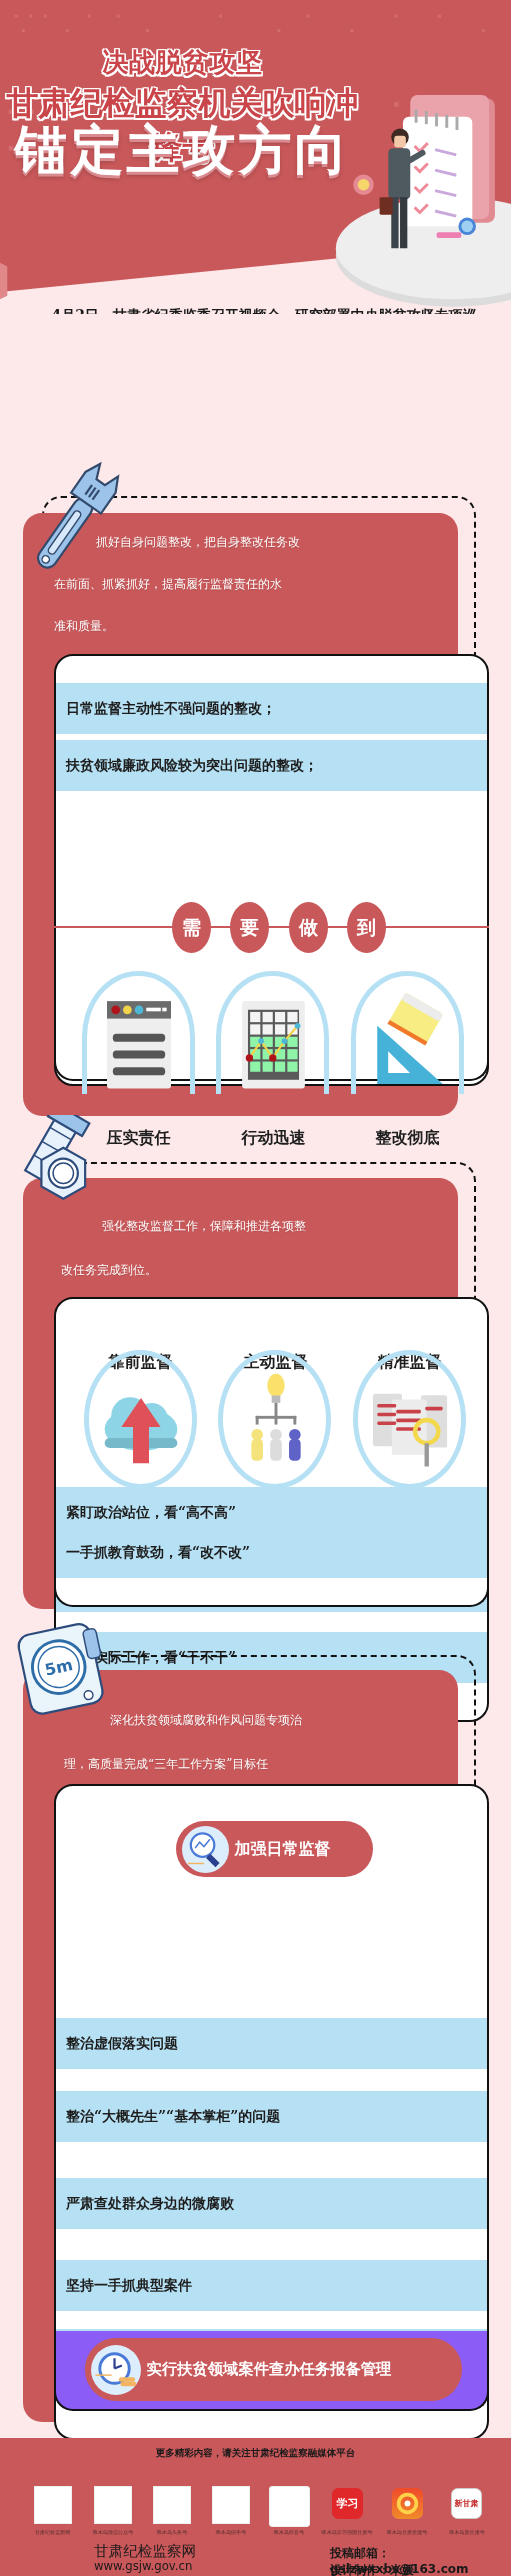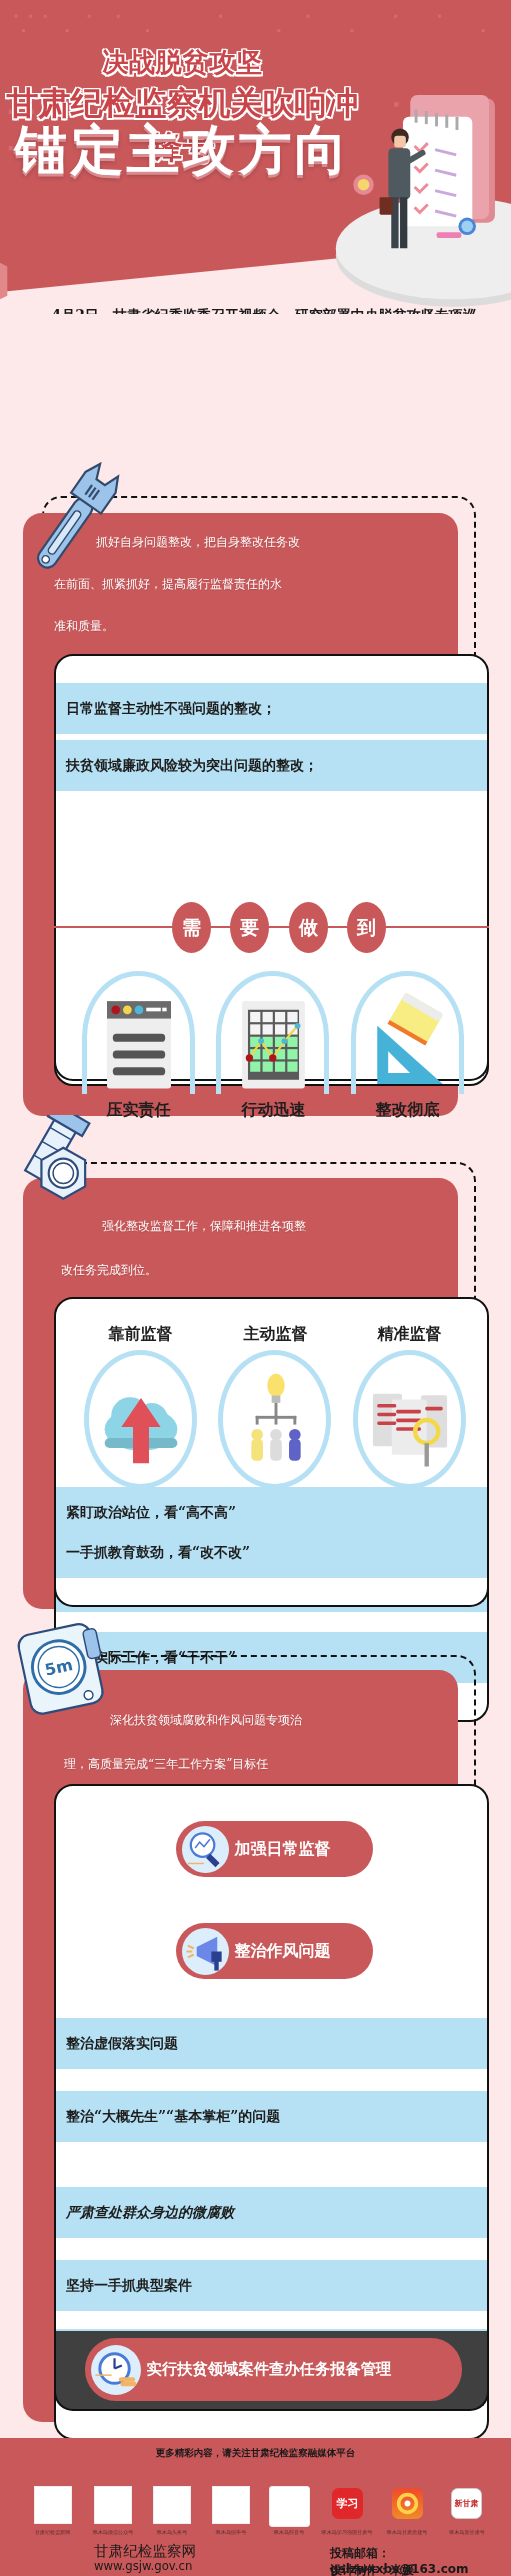--- a/index.html
+++ b/index.html
@@ -25,21 +25,21 @@
   .red-card { position: absolute; background: #c9585a; border-radius: 19px; }
   .card-text { position: absolute; color: #fff; font-size: 12px; line-height: 42px; font-weight: normal; text-shadow: 0 0.7px 0.7px rgba(0,0,0,.15); }
   .white-box { position: absolute; background: #fff; border: 2.2px solid #111; border-radius: 19px; overflow: hidden; }
   .blue-row { position: absolute; left: 0; right: 0; height: 51px; background: #b6e1f4; display: flex; align-items: center; padding-left: 10px; font-size: 14px; font-weight: bold; color: #1e1e1e; }
 
   .needs-line { position: absolute; left: 0; right: 0; height: 2.2px; background: #c9585a; }
   .need-circle { position: absolute; width: 39px; height: 51px; border-radius: 50%; background: #c9585a; color: #fff; font-size: 19px; font-weight: bold; display: flex; align-items: center; justify-content: center; }
 
   .arch { position: absolute; width: 113px; height: 139px; border: 5.1px solid #b6e1f4; border-radius: 56px 56px 0 0 / 66px 66px 0 0; border-bottom: none; }
   .oval { position: absolute; width: 113px; height: 139px; border: 5.1px solid #b6e1f4; border-radius: 50%; }
-  .icon-label { position: absolute; width: 117px; text-align: center; font-size: 16px; font-weight: bold; color: #1e1e1e; }
+  .icon-label { position: absolute; width: 117px; text-align: center; font-size: 16px; font-weight: bold; color: #1e1e1e; margin-top: 28px; }
 
   .pill { position: absolute; height: 56px; background: #c9585a; border-radius: 28px; display: flex; align-items: center; color: #fff; font-weight: bold; font-size: 16px; }
   .pill-icon { width: 47px; height: 47px; border-radius: 50%; background: #dceefb; margin-left: 5.8px; margin-right: 5.8px; flex-shrink: 0; position: relative; overflow: hidden; }
 
   
   .footer { position: absolute; left: 0; top: 2438px; width: 511px; height: 138px; background: #c9585a; }
   .footer-head { position: absolute; top: 8.8px; left: 0; width: 511px; text-align: center; font-family: "DejaVu Sans", sans-serif; font-size: 9.5px; font-weight: bold; color: #1a1a1a; }
   .qr { position: absolute; top: 48px; width: 38px; height: 38px; background: #fff; border: 1.5px solid #eee; }
   .qr-label { position: absolute; top: 91px; width: 60px; text-align: center; font-family: "DejaVu Sans", sans-serif; font-size: 5.1px; color: #5a3030; }
   .app { position: absolute; top: 50px; width: 31px; height: 31px; border-radius: 6.6px; }
@@ -333,33 +333,20 @@
         <svg width="47" height="47" viewBox="0 0 64 64">
             <circle cx="28" cy="26" r="16" fill="#fff" stroke="#4a7ad8" stroke-width="3"></circle>
             <polyline points="18,30 24,22 30,28 38,18" stroke="#4a7ad8" stroke-width="2" fill="none"></polyline>
             <rect x="38" y="38" width="8" height="18" fill="#2b3f8f" transform="rotate(-45 42 47)"></rect>
             <rect x="8" y="50" width="22" height="2" fill="#f4b462"></rect>
           </svg>
       </span>
       <span>加强日常监督</span>
     </div>
 
-    <div class="pill" style="left:120px;top:137px;width:197px;">
-      <span class="pill-icon">
-        <svg width="47" height="47" viewBox="0 0 64 64">
-            <polygon points="20,26 48,12 48,52 20,38" fill="#6b87e8"></polygon>
-            <rect x="40" y="32" width="14" height="14" fill="#2b3f8f"></rect>
-            <rect x="44" y="44" width="6" height="14" fill="#2b3f8f"></rect>
-            <line x1="8" y1="24" x2="16" y2="28" stroke="#f4b462" stroke-width="3"></line>
-            <line x1="8" y1="40" x2="16" y2="36" stroke="#f4b462" stroke-width="3"></line>
-            <line x1="6" y1="32" x2="14" y2="32" stroke="#f4b462" stroke-width="3"></line>
-          </svg>
-      </span>
-      <span>整治作风问题</span>
-    </div>
 
     <div class="blue-row" style="top:232px;">整治虚假落实问题</div>
     <div class="blue-row" style="top:305px;">整治“大概先生”“基本掌柜”的问题</div>
     <div class="blue-row" style="top:381px;">整治督查检查考核多的问题</div>
 
     <div class="pill" style="left:53px;top:468px;width:333px;height:63px;border-radius:31px;">
       <span class="pill-icon" style="width:53px;height:53px;">
         <svg width="53" height="53" viewBox="0 0 72 72" style="font-size:22px">
             <rect x="12" y="12" width="40" height="26" rx="3" fill="#f6c98a"></rect>
             <circle cx="28" cy="25" r="8" fill="#fff"></circle>
@@ -367,25 +354,25 @@
             <rect x="42" y="20" width="14" height="10" rx="3" fill="#5f7bd6"></rect>
             <path d="M10 50 Q30 44 46 52 L56 48 L58 60 L20 60 Z" fill="#fff" stroke="#5f7bd6" stroke-width="2"></path>
           </svg>
       </span>
       <span>斩断伸向扶贫领域的“黑手”</span>
     </div>
   </div>
 </div>
 
 <div style="position:absolute;left:54px;top:2162px;width:435px;height:241px;background:#fff;border:2.2px solid #111;border-top:none;border-radius:0 0 19px 19px;">
-  <div class="blue-row" style="top:25px;font-style:italic;">严肃查处群众身边的微腐败</div>
+  <div class="blue-row" style="top:16px;">严肃查处群众身边的微腐败</div>
   <div class="blue-row" style="top:98px;">坚持一手抓典型案件</div>
   <div class="blue-row" style="top:167px;">坚持一手抓典型案件、一手抓教育鼓劲</div>
 </div>
-<div style="position:absolute;left:54px;top:2331px;width:435px;height:80px;background:#404040;border:2.2px solid #111;border-top:none;border-radius:0 0 19px 19px;">
+<div style="position:absolute;left:54px;top:2331px;width:435px;height:80px;background:#8b5cf6;border:2.2px solid #111;border-top:none;border-radius:0 0 19px 19px;">
   <div class="pill" style="left:29px;top:7.3px;width:377px;height:63px;border-radius:31px;font-size:15.3px;">
     <span class="pill-icon" style="width:50px;height:50px;">
       <svg width="50" height="50" viewBox="0 0 68 68">
           <circle cx="32" cy="32" r="20" fill="#fff" stroke="#4a7ad8" stroke-width="4"></circle>
           <line x1="32" y1="32" x2="32" y2="18" stroke="#2b3f8f" stroke-width="3"></line>
           <line x1="32" y1="32" x2="42" y2="28" stroke="#2b3f8f" stroke-width="3"></line>
           <rect x="38" y="44" width="22" height="6" rx="3" fill="#f4b462"></rect>
           <rect x="40" y="50" width="22" height="6" rx="3" fill="#f4b462"></rect>
           <rect x="6" y="40" width="22" height="2" fill="#f4b462"></rect>
         </svg>

